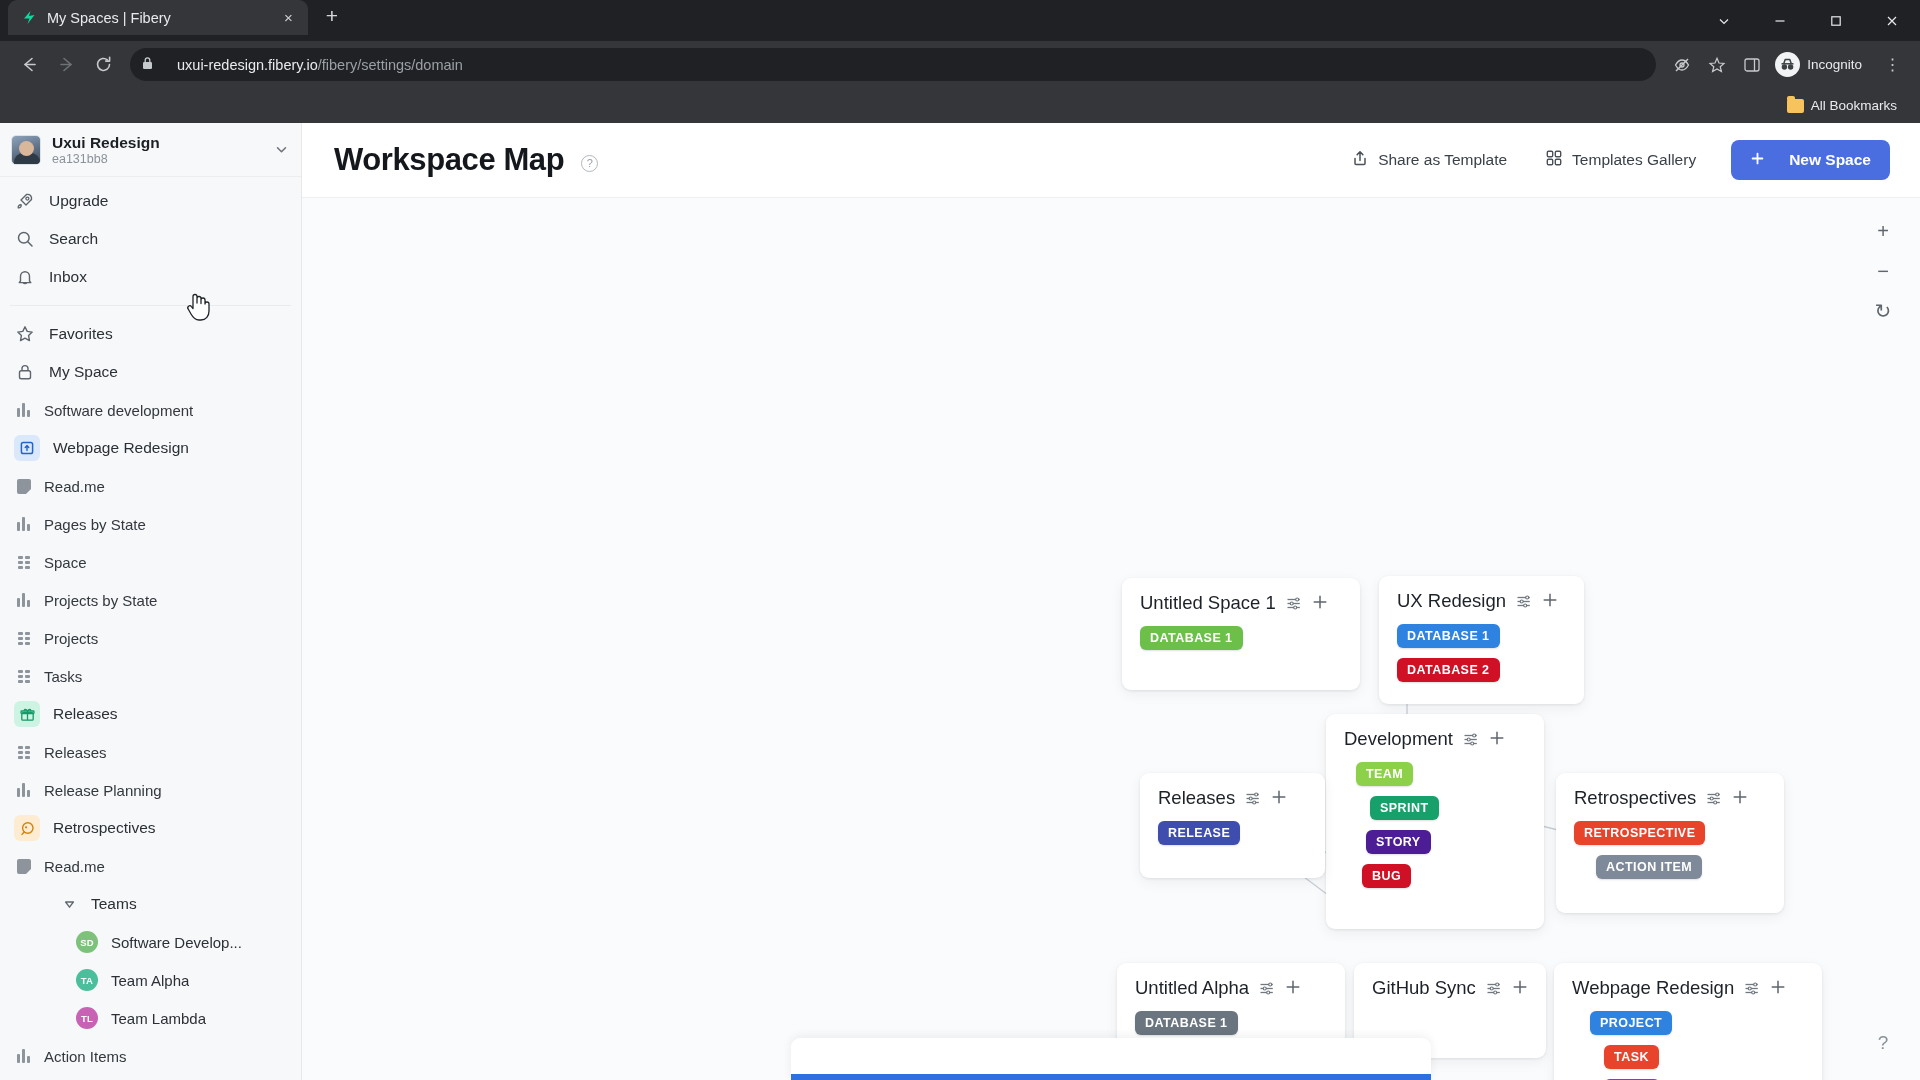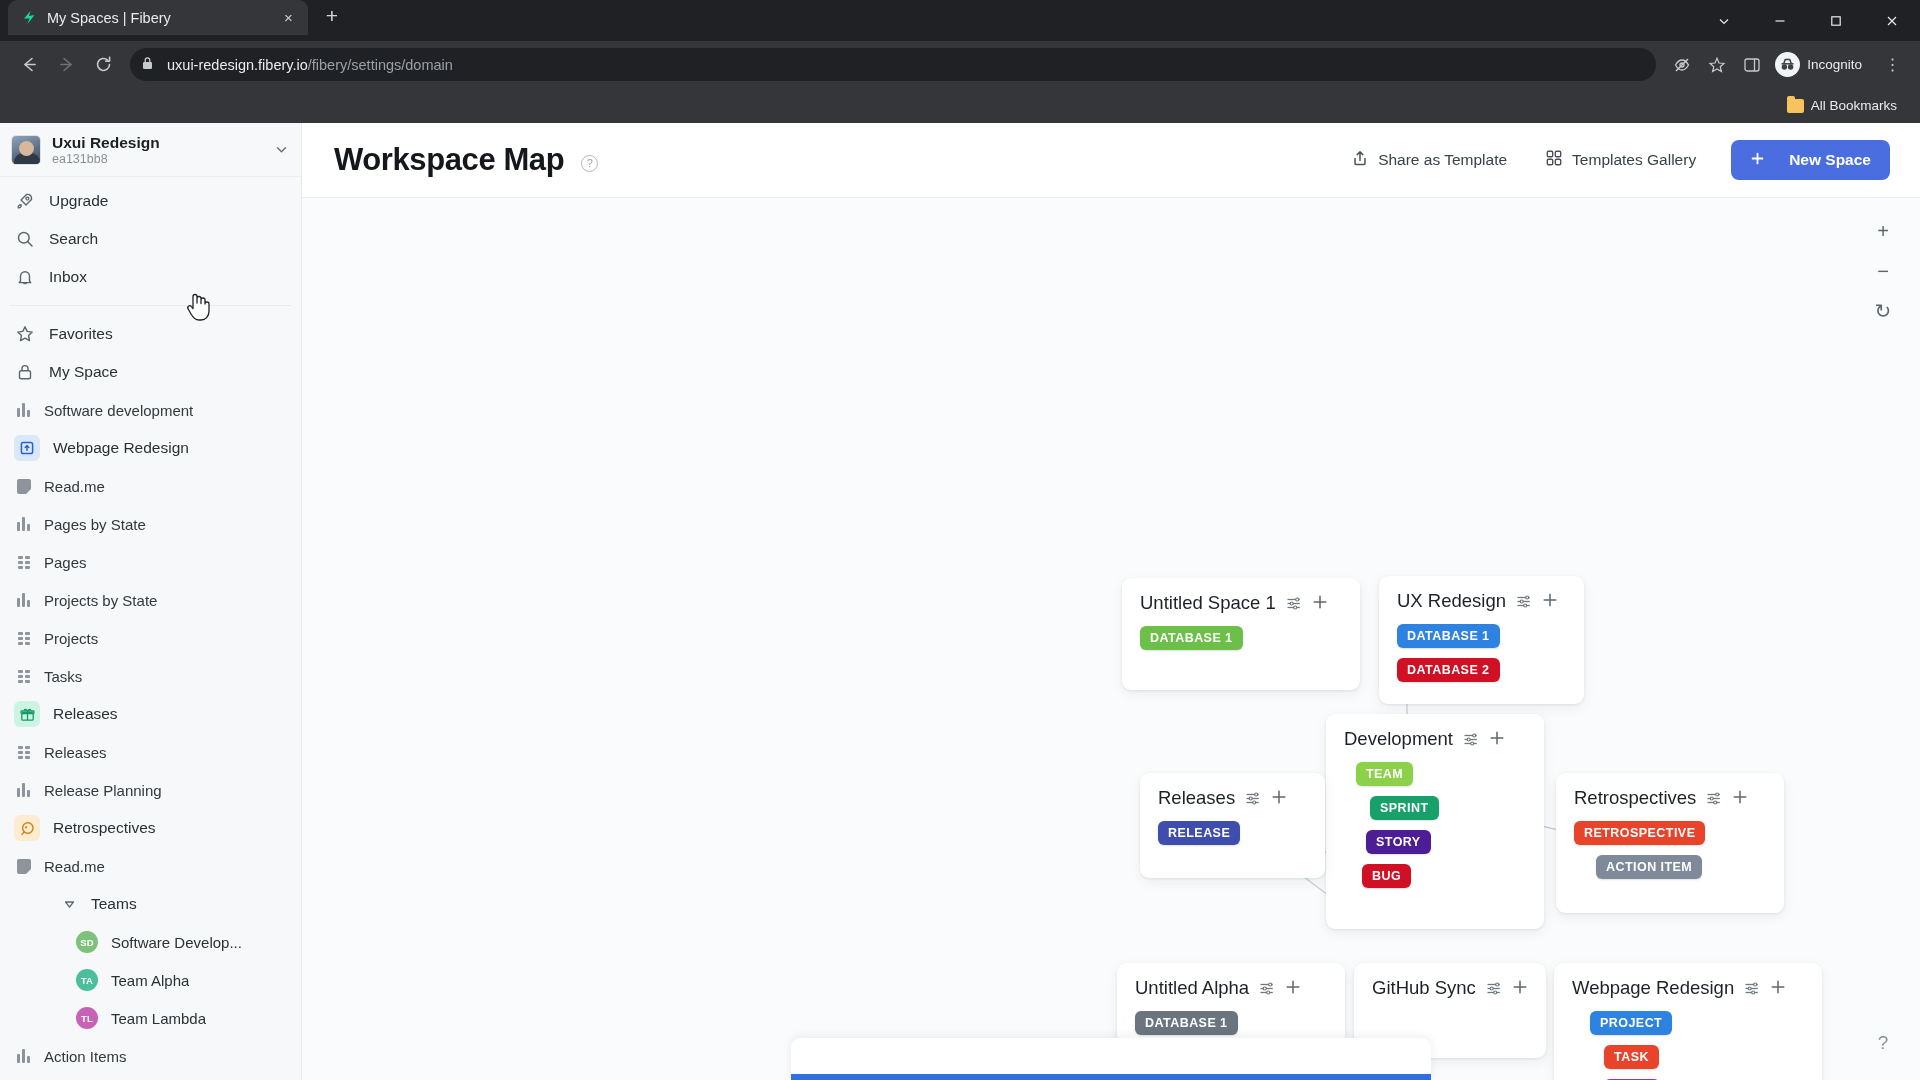--- a/index.html
+++ b/index.html
@@ -56,21 +56,21 @@
     flex: 0 0 47px;
   }
   .nav-btn {
     width: 34px; height: 34px; border-radius: 50%;
     display: flex; align-items: center; justify-content: center;
     color: #c7cacd;
   }
   .nav-btn.disabled { color: #6e7276; }
   .urlbox {
     flex: 1; height: 33px; background: #202124; border-radius: 17px;
-    display: flex; align-items: center; padding: 0 11px; gap: 13px;
+    display: flex; align-items: center; padding: 0 11px; gap: 23px;
     margin: 0 7px;
   }
   .url-text { font-size: 14.5px; color: #e8eaed; white-space: nowrap; }
   .url-text .dim { color: #9aa0a6; }
   .omni-right { display: flex; align-items: center; gap: 4px; }
   .omni-icon {
     width: 31px; height: 31px; border-radius: 50%;
     display: flex; align-items: center; justify-content: center;
     color: #c7cacd;
   }
@@ -502,21 +502,21 @@
           <span class="ico">
             <span class="grid-ico">
                 <i></i>
                 <i></i>
                 <i></i>
                 <i></i>
                 <i></i>
                 <i></i>
               </span>
           </span>
-          <span class="txt">Pages</span>
+          <span class="txt">Space</span>
         </div>
 
         <div class="nav-row lvl1">
           <span class="ico">
             <span class="vi">
                 <i style="height:9px"></i>
                 <i style="height:14px"></i>
                 <i style="height:7px"></i>
               </span>
           </span>

